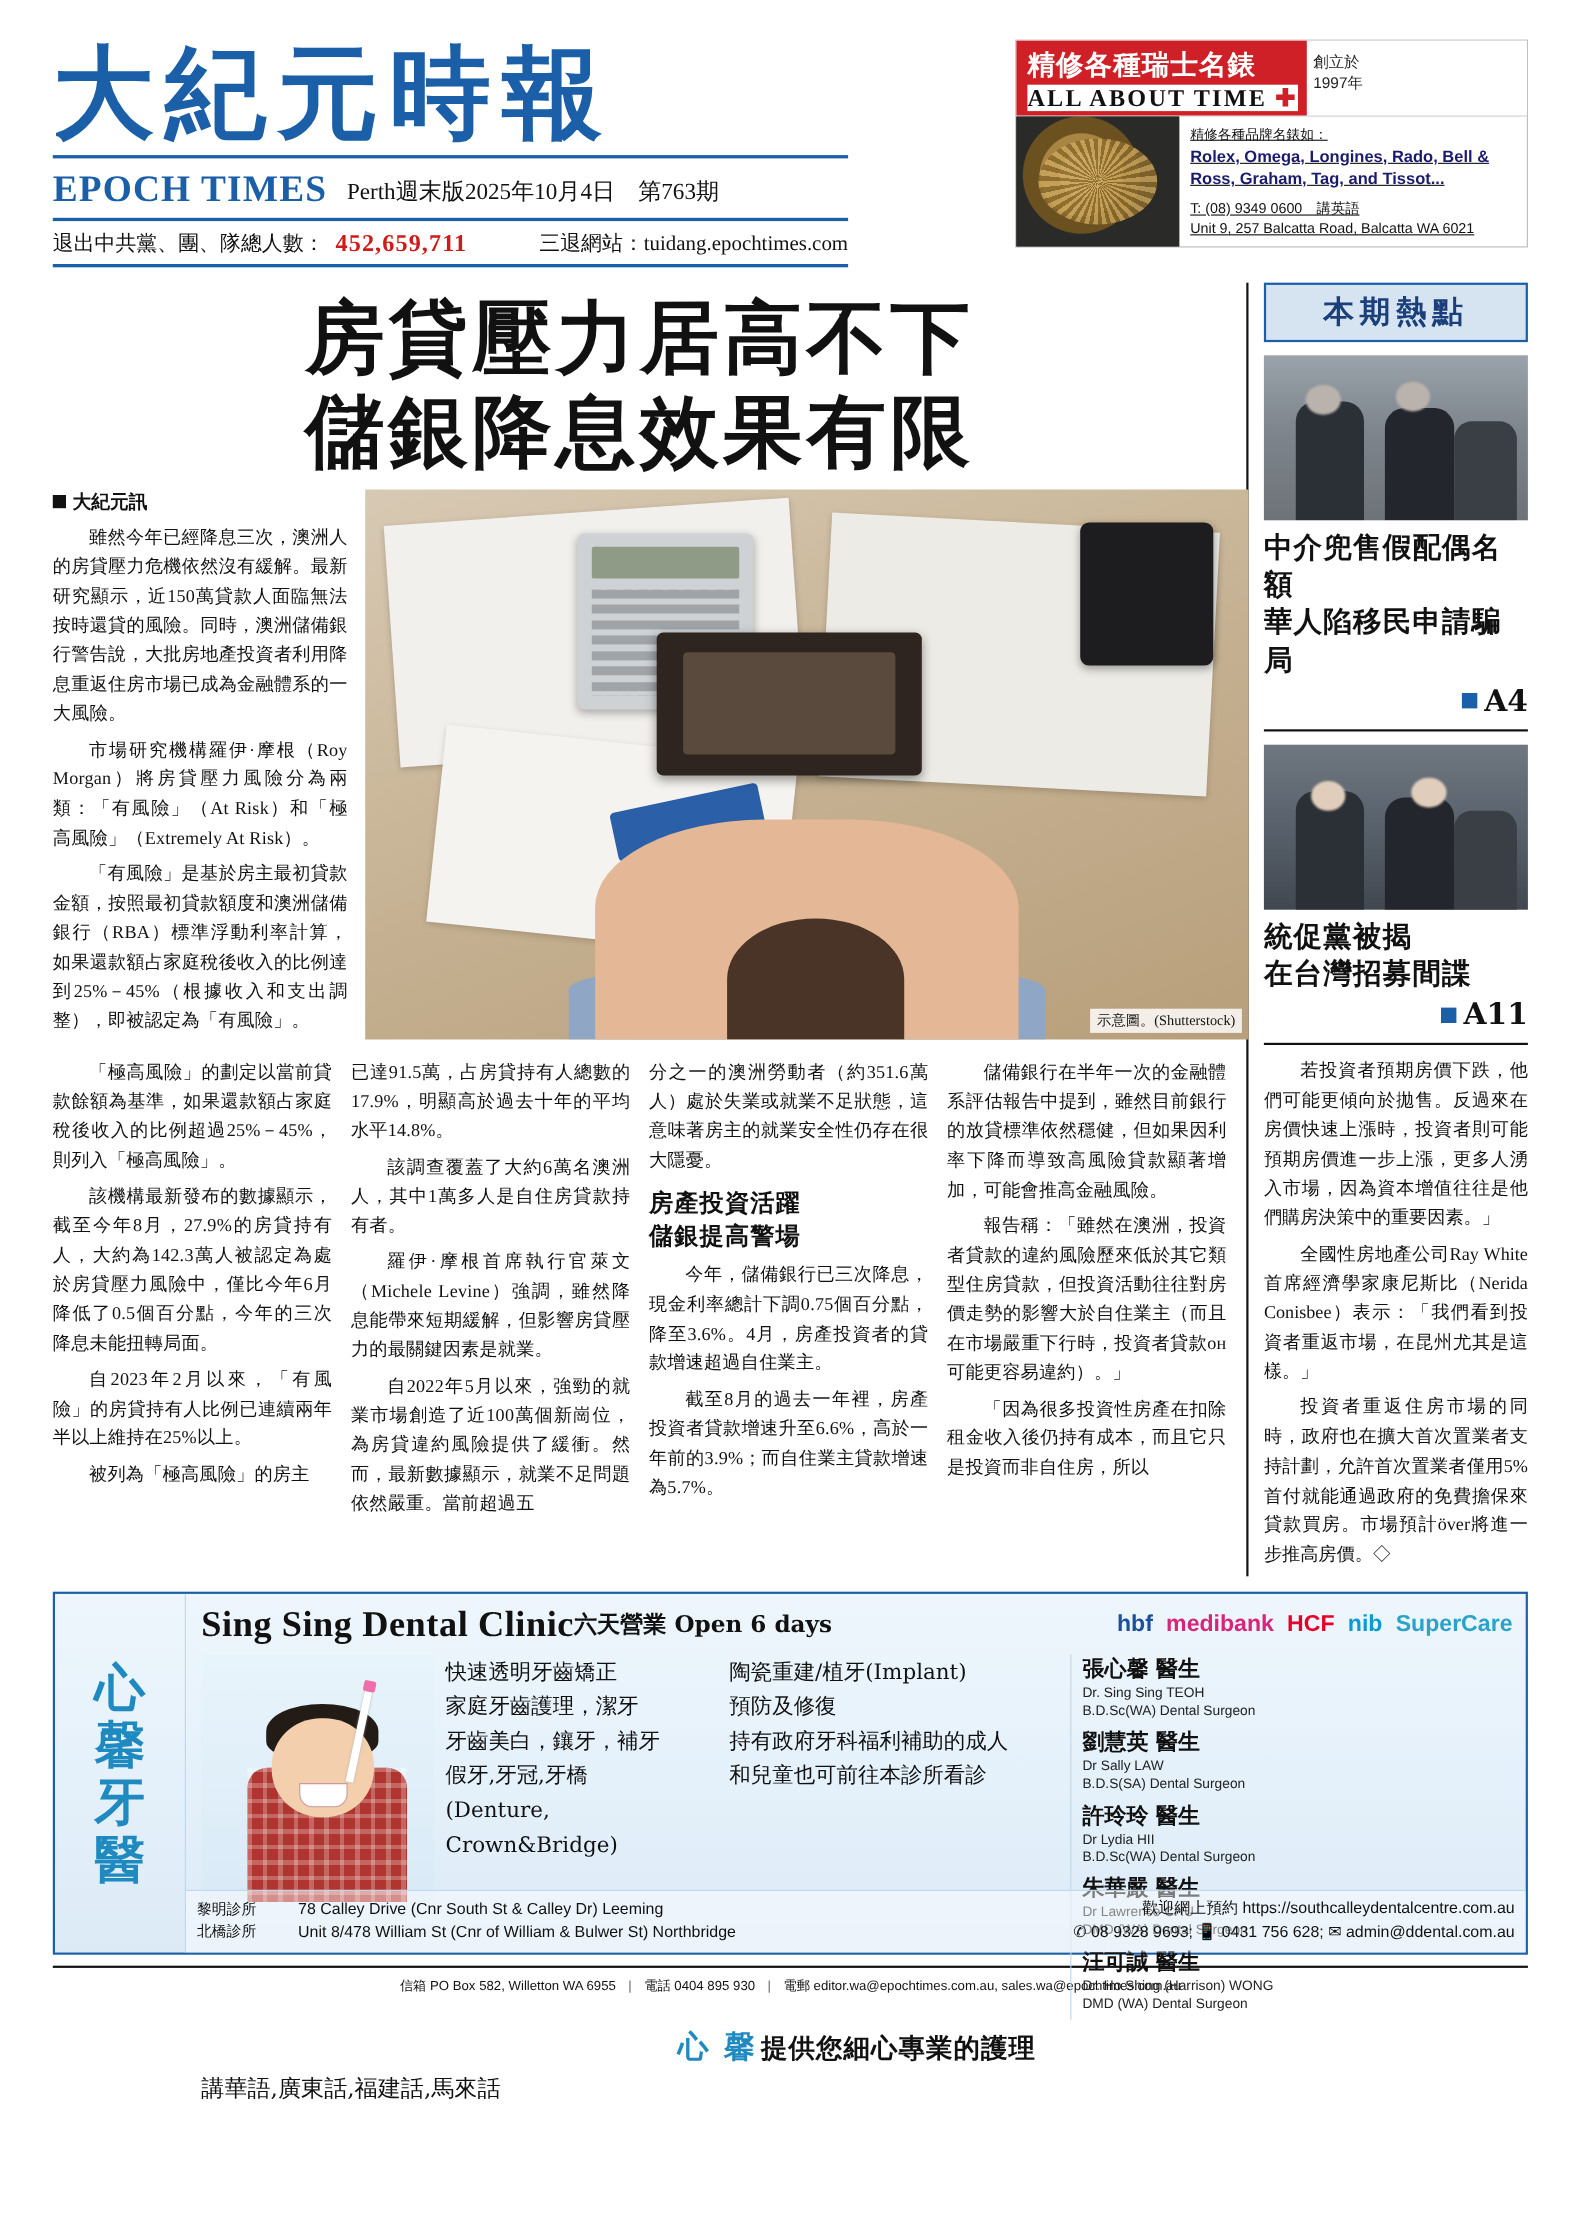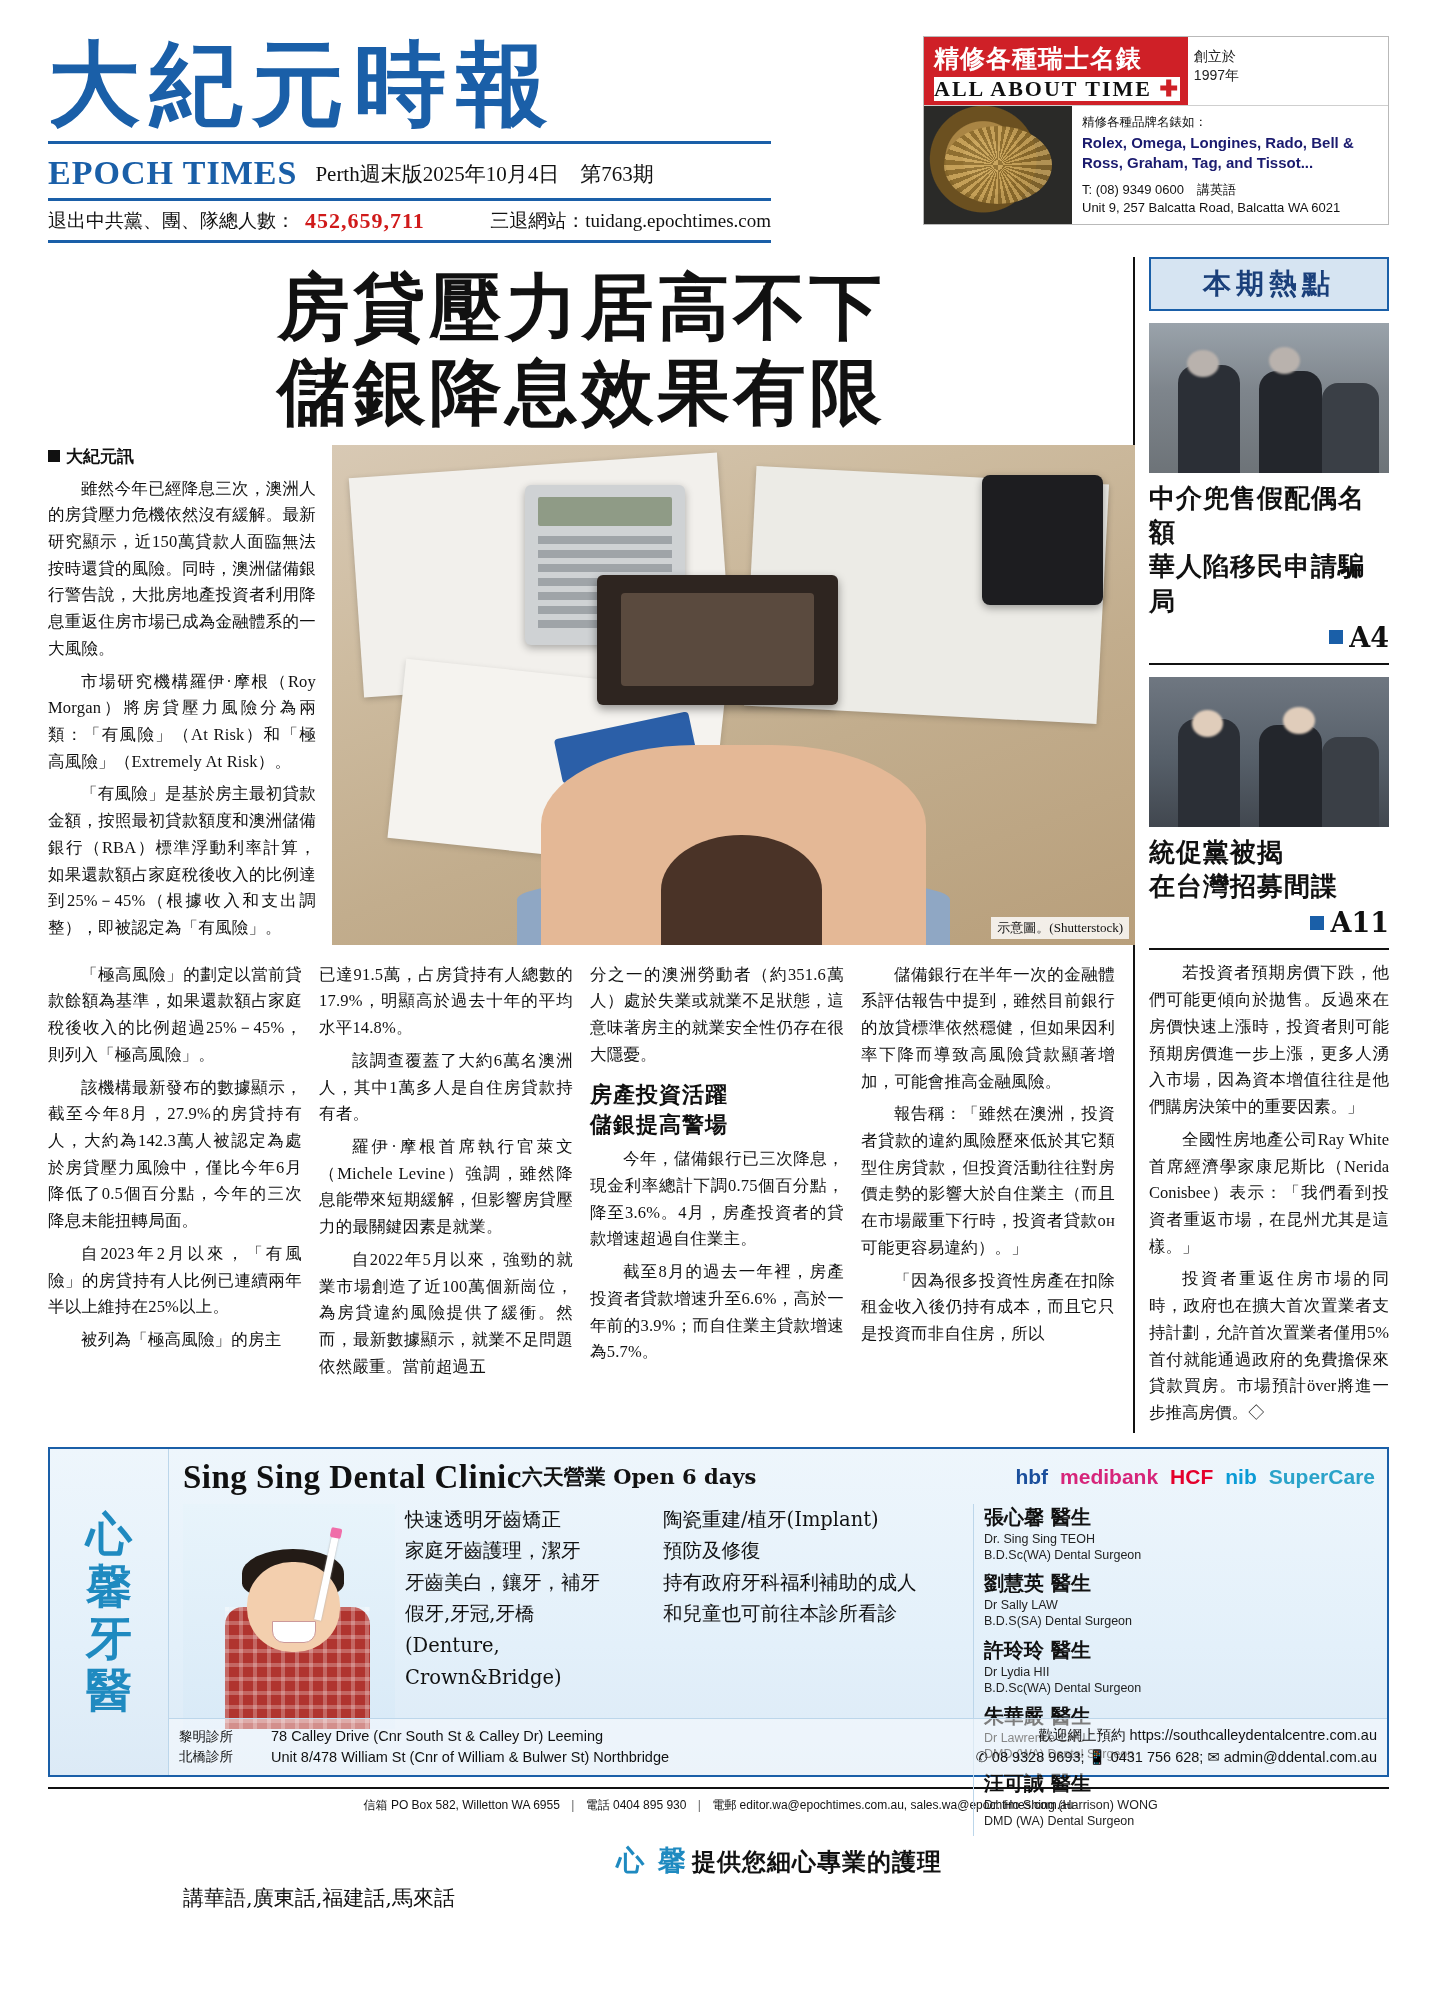--- a/index.html
+++ b/index.html
@@ -62,21 +62,21 @@
     background:
       radial-gradient(circle at 40% 45%, #d8b878 0 18%, #a98544 19% 34%, #6b5020 35% 48%, #2a2a28 49% 100%),
       #111;
     position:relative;
   }
   .ad-watch::after{
     content:"";position:absolute;inset:20px;border-radius:50%;
     background:repeating-conic-gradient(#c9a45b 0 6deg,#8a6a2c 6deg 12deg);
     opacity:.85;
   }
-  .ad-top-txt{flex:1;padding:8px 8px 6px 10px;font-family:"Liberation Sans",sans-serif;}
+  .ad-top-txt{flex:1;padding:8px 8px 6px 10px;font-family:"Liberation Sans",sans-serif;text-decoration:underline;}
   .ad-top-txt .ln1{font-size:12.5px;color:#111;}
   .ad-top-txt .brands{font-size:15px;font-weight:700;color:#1a1a6e;line-height:1.35;margin-top:2px;}
   .ad-top-txt .contact{font-size:13px;color:#111;margin-top:8px;line-height:1.4;}
 
   
   .content{display:flex;gap:18px;margin-top:14px;}
   .col-main{width:1075px;}
   .col-right{width:252px;border-left:2px solid #111;padding-left:14px;}
 
   

